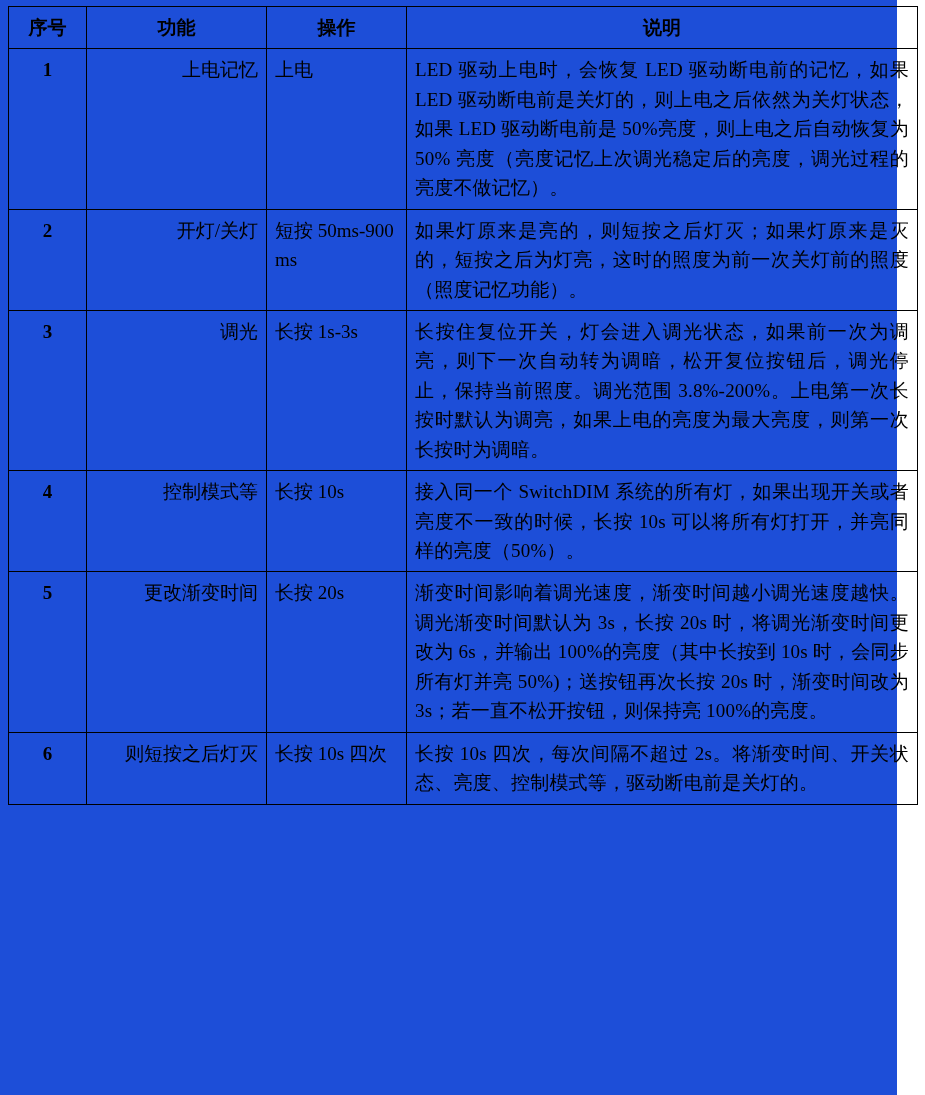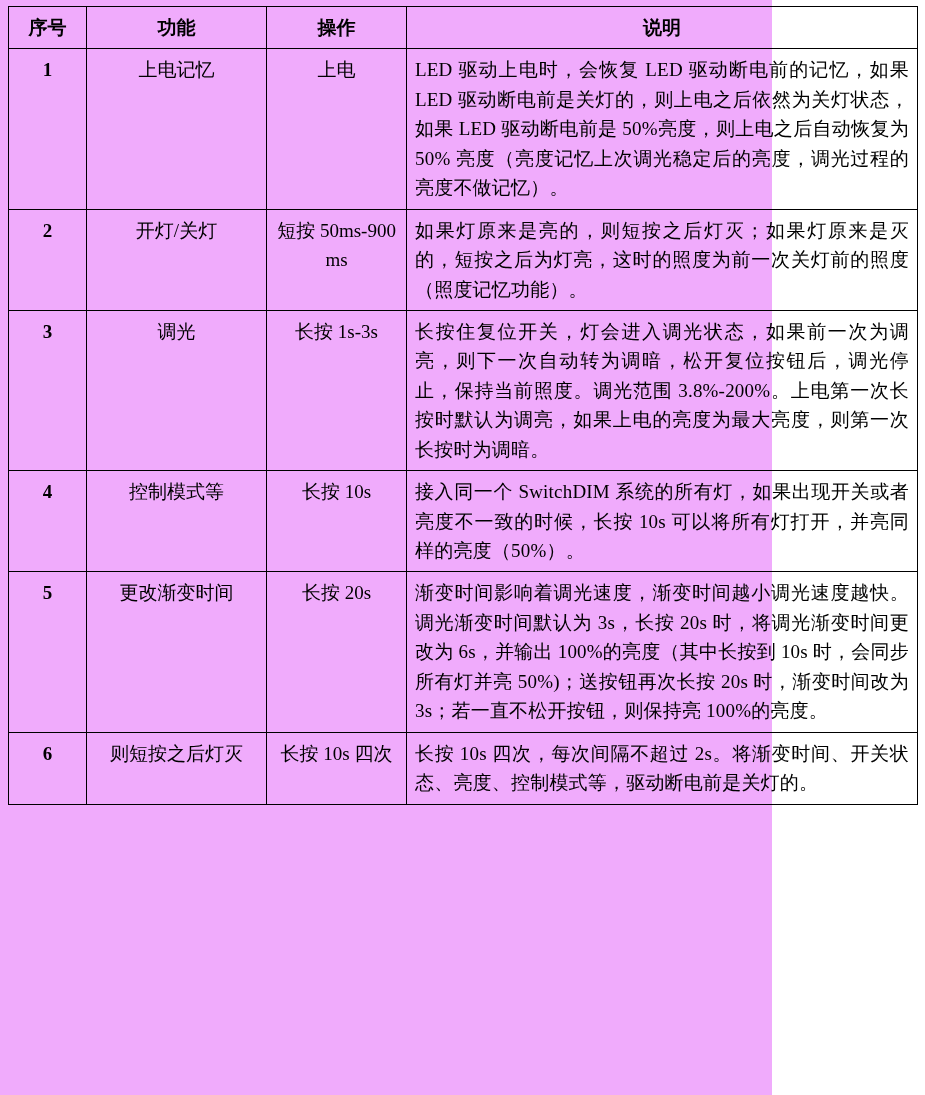--- a/index.html
+++ b/index.html
@@ -6,25 +6,25 @@
     margin: 0;
     padding: 0;
     background: #ffffff;
   }
   body {
     width: 925px;
     font-family: "Liberation Serif", "DejaVu Serif", serif;
     color: #000000;
   }
   .page {
-    width: 772px;
+    width: 897px;
     min-height: 1095px;
     box-sizing: border-box;
     padding: 6px 8px 8px 8px;
-    background: #f0abfc;
+    background: #1d4ed8;
   }
   table.spec {
     border-collapse: collapse;
     width: 909px;
     table-layout: fixed;
   }
   table.spec th, table.spec td {
     border: 1.5px solid #000000;
     vertical-align: top;
     padding: 6px 8px;
@@ -44,25 +44,24 @@
     padding: 7px 6px;
     vertical-align: middle;
   }
   td.no {
     text-align: center;
     font-weight: bold;
     font-size: 19px;
     vertical-align: top;
   }
   td.fn {
-    text-align: center;
+    text-align: right;
     vertical-align: top;
   }
   td.op {
-    text-align: center;
     vertical-align: top;
   }
   td.desc {
     text-align: justify;
     text-justify: inter-ideograph;
     vertical-align: top;
     letter-spacing: 0.2px;
     font-family: Liberation Serif, serif;
   }
   

